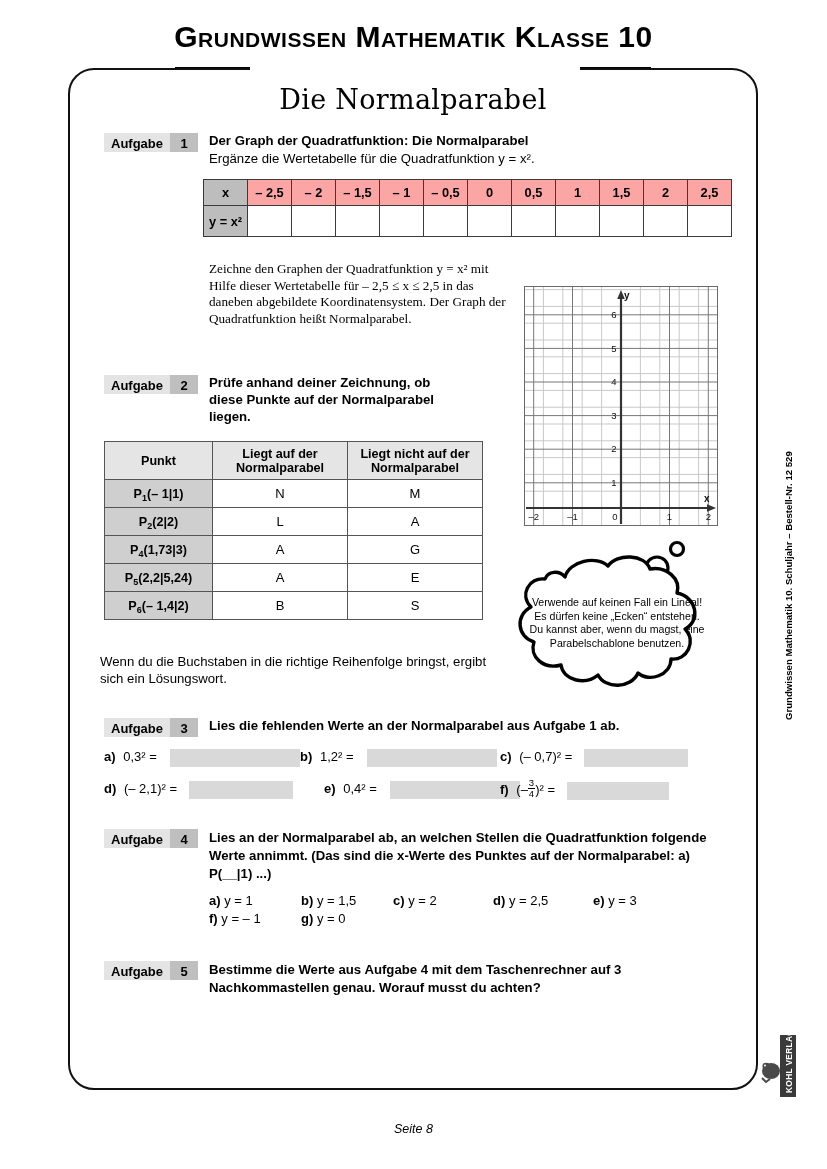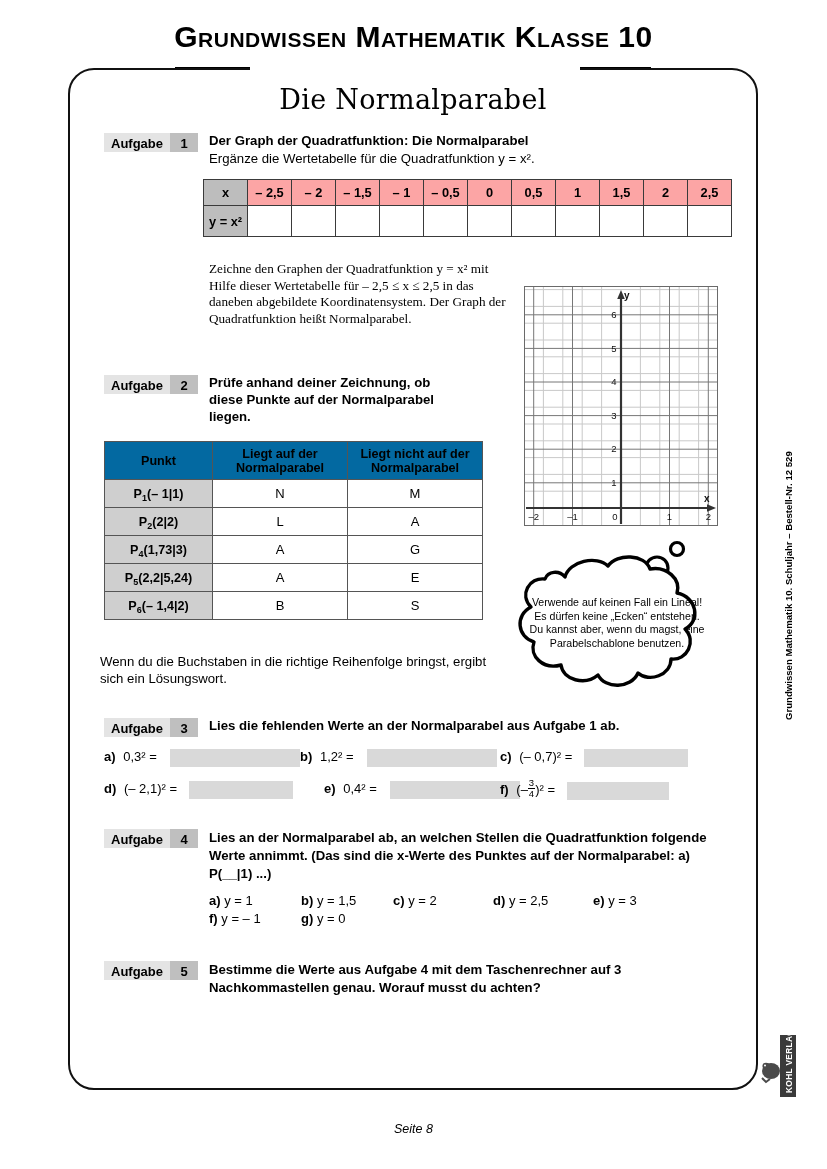--- a/index.html
+++ b/index.html
@@ -84,21 +84,21 @@
   .pt{
     position:absolute;left:104px;top:441px;
     border-collapse:collapse;
     font-size:12.6px;
   }
   .pt td,.pt th{
     border:1px solid #555;
     box-sizing:border-box;
     text-align:center;
   }
-  .pt th{background:#0369a1;font-weight:bold;height:38px;font-size:12.6px;line-height:14px;}
+  .pt th{background:#e5e5e5;font-weight:bold;height:38px;font-size:12.6px;line-height:14px;}
   .pt .pname{background:#cfcfcf;font-weight:bold;width:108px;height:28px;}
   .pt .ans{background:#fff;width:135px;height:28px;font-size:13px;}
   .pt sub{font-size:9px;vertical-align:baseline;position:relative;top:3px;}
 
   
   .bubble{position:absolute;left:505px;top:533px;width:222px;height:165px;}
   .bubble svg{position:absolute;left:0;top:0;}
   .bubble .btxt{
     position:absolute;left:24px;top:63px;width:176px;
     text-align:center;font-size:10.6px;line-height:13.6px;

